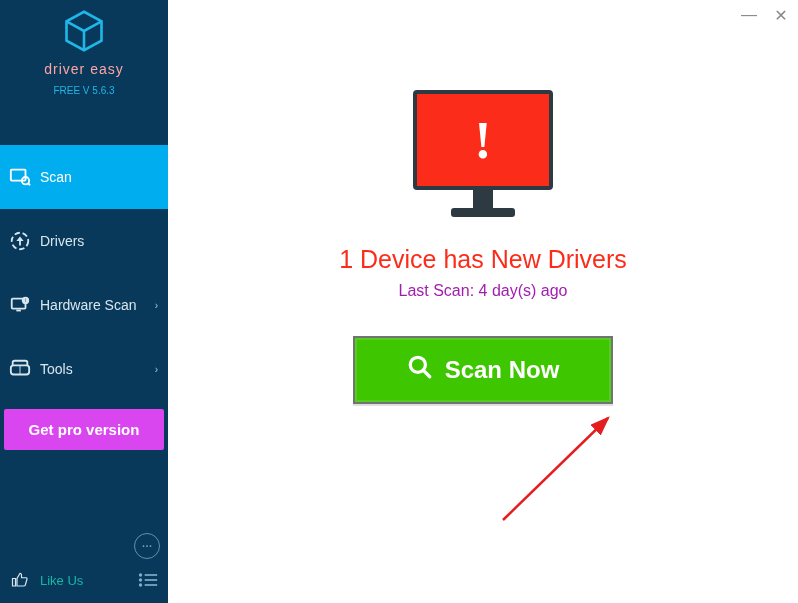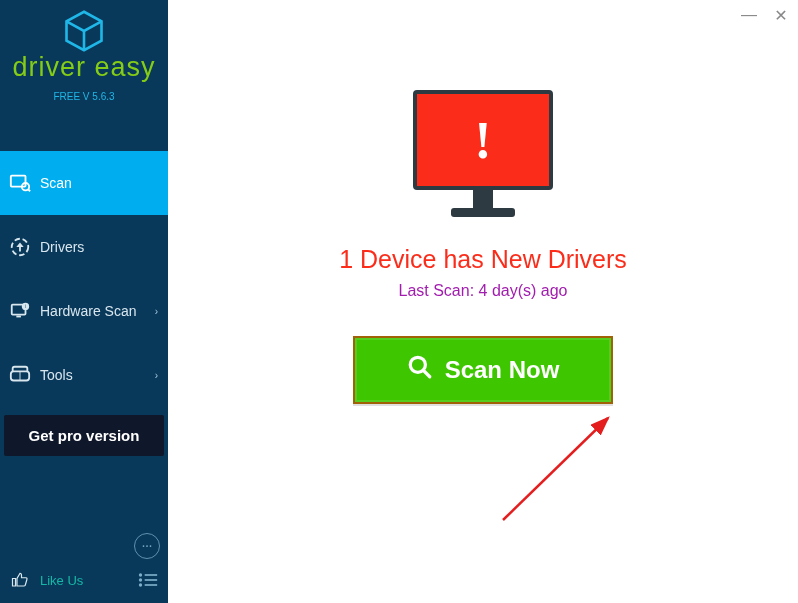--- a/index.html
+++ b/index.html
@@ -28,24 +28,24 @@
     display: flex;
     flex-direction: column;
     align-items: center;
     padding: 10px 0 12px 0;
   }
   .logo-cube {
     width: 42px;
     height: 42px;
   }
   .brand-text {
-    font-size: 27px;
+    font-size: 14px;
     font-weight: 300;
-    color: #84cc16;
-    margin-top: 0;
+    color: #fca5a5;
+    margin-top: 9px;
     letter-spacing: 1px;
   }
   .version-text {
     font-size: 10px;
     color: #1fb7e8;
     margin-top: 8px;
   }
   .nav {
     display: flex;
     flex-direction: column;
@@ -75,21 +75,21 @@
   .nav-label {
     font-size: 14px;
     flex: 1;
   }
   .chevron {
     font-size: 10px;
     color: #a8c8d8;
   }
   .pro-btn {
     margin: 8px 4px;
-    background: #0f172a;
+    background: #d946ef;
     color: #fff;
     text-align: center;
     padding: 12px 0;
     font-size: 15px;
     font-weight: 600;
     cursor: pointer;
     border-radius: 2px;
   }
   .sidebar-bottom {
     margin-top: auto;
@@ -198,21 +198,21 @@
   .lastscan {
     margin-top: 8px;
     color: #a21caf;
     font-size: 16px;
   }
   .scan-btn {
     margin-top: 36px;
     width: 260px;
     height: 68px;
     background: #3ec600;
-    border: 2px solid #a16207;
+    border: 2px solid #737373;
     color: #fff;
     font-size: 24px;
     font-weight: 600;
     display: flex;
     align-items: center;
     justify-content: center;
     gap: 12px;
     cursor: pointer;
     box-shadow: inset 0 0 0 2px rgba(255,255,255,0.12), 0 2px 0 rgba(0,0,0,0.12);
   }

